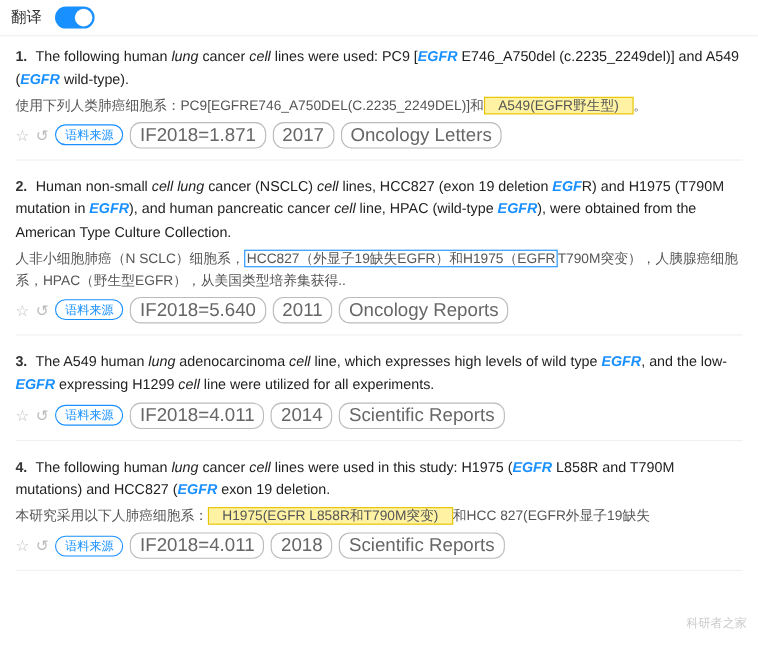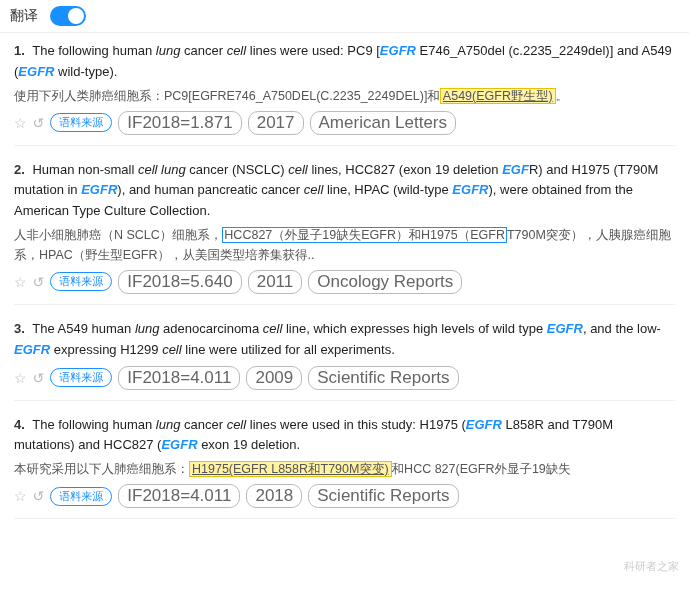--- a/index.html
+++ b/index.html
@@ -81,22 +81,21 @@
     }
     .cn-text {
       font-size: 12.5px;
       line-height: 1.6;
       color: #555;
       margin-top: 3px;
     }
     .highlight-box {
       background: #fff3a3;
       border: 1px solid #e6c200;
-      padding: 0 2px;
-      text-decoration: underline;
+      padding: 0 12px;
     }
     .highlight-blue {
       border: 1.5px solid #1890ff;
       padding: 0 1px;
     }
     .italic { font-style: italic; }
     .italic-bold { font-style: italic; font-weight: bold; color: #1890ff; }
     .meta-row {
       display: flex;
       align-items: center;
@@ -148,21 +147,21 @@
     </div>
     <div class="cn-text">
       <span>使用下列人类肺癌细胞系：PC9[EGFRE746_A750DEL(C.2235_2249DEL)]和</span><span class="highlight-box">A549(EGFR野生型)</span><span>。</span>
     </div>
     <div class="meta-row">
       <span class="star-icon">☆</span>
       <span class="reload-icon">↺</span>
       <span class="tag-blue">语料来源</span>
       <span class="tag">IF2018=1.871</span>
       <span class="tag">2017</span>
-      <span class="tag">American Letters</span>
+      <span class="tag">Oncology Letters</span>
     </div>
   </div>
 
   <div class="result-item">
     <div class="en-text">
       <span class="result-num">2.</span>
       <span>Human non-small </span><span class="italic">cell lung</span><span> cancer (NSCLC) </span><span class="italic">cell</span><span> lines, HCC827 (exon 19 deletion </span><span class="italic-bold">EGF</span><span>R) and H1975 (T790M mutation in </span><span class="italic-bold">EGFR</span><span>), and human pancreatic cancer </span><span class="italic">cell</span><span> line, HPAC (wild-type </span><span class="italic-bold">EGFR</span><span>), were obtained from the American Type Culture Collection.</span>
     </div>
     <div class="cn-text">
       <span>人非小细胞肺癌（N SCLC）细胞系，</span><span class="highlight-blue">HCC827（外显子19缺失EGFR）和H1975（EGFR</span><span>T790M突变）</span><span>，人胰腺癌细胞系，HPAC（野生型EGFR），从美国类型培养集获得..</span>
@@ -180,21 +179,21 @@
   <div class="result-item">
     <div class="en-text">
       <span class="result-num">3.</span>
       <span>The A549 human </span><span class="italic">lung</span><span> adenocarcinoma </span><span class="italic">cell</span><span> line, which expresses high levels of wild type </span><span class="italic-bold">EGFR</span><span>, and the low-</span><span class="italic-bold">EGFR</span><span> expressing H1299 </span><span class="italic">cell</span><span> line were utilized for all experiments.</span>
     </div>
     <div class="meta-row">
       <span class="star-icon">☆</span>
       <span class="reload-icon">↺</span>
       <span class="tag-blue">语料来源</span>
       <span class="tag">IF2018=4.011</span>
-      <span class="tag">2009</span>
+      <span class="tag">2014</span>
       <span class="tag">Scientific Reports</span>
     </div>
   </div>
 
   <div class="result-item">
     <div class="en-text">
       <span class="result-num">4.</span>
       <span>The following human </span><span class="italic">lung</span><span> cancer </span><span class="italic">cell</span><span> lines were used in this study: H1975 (</span><span class="italic-bold">EGFR</span><span> L858R and T790M mutations) and HCC827 (</span><span class="italic-bold">EGFR</span><span> exon 19 deletion.</span>
     </div>
     <div class="cn-text">

